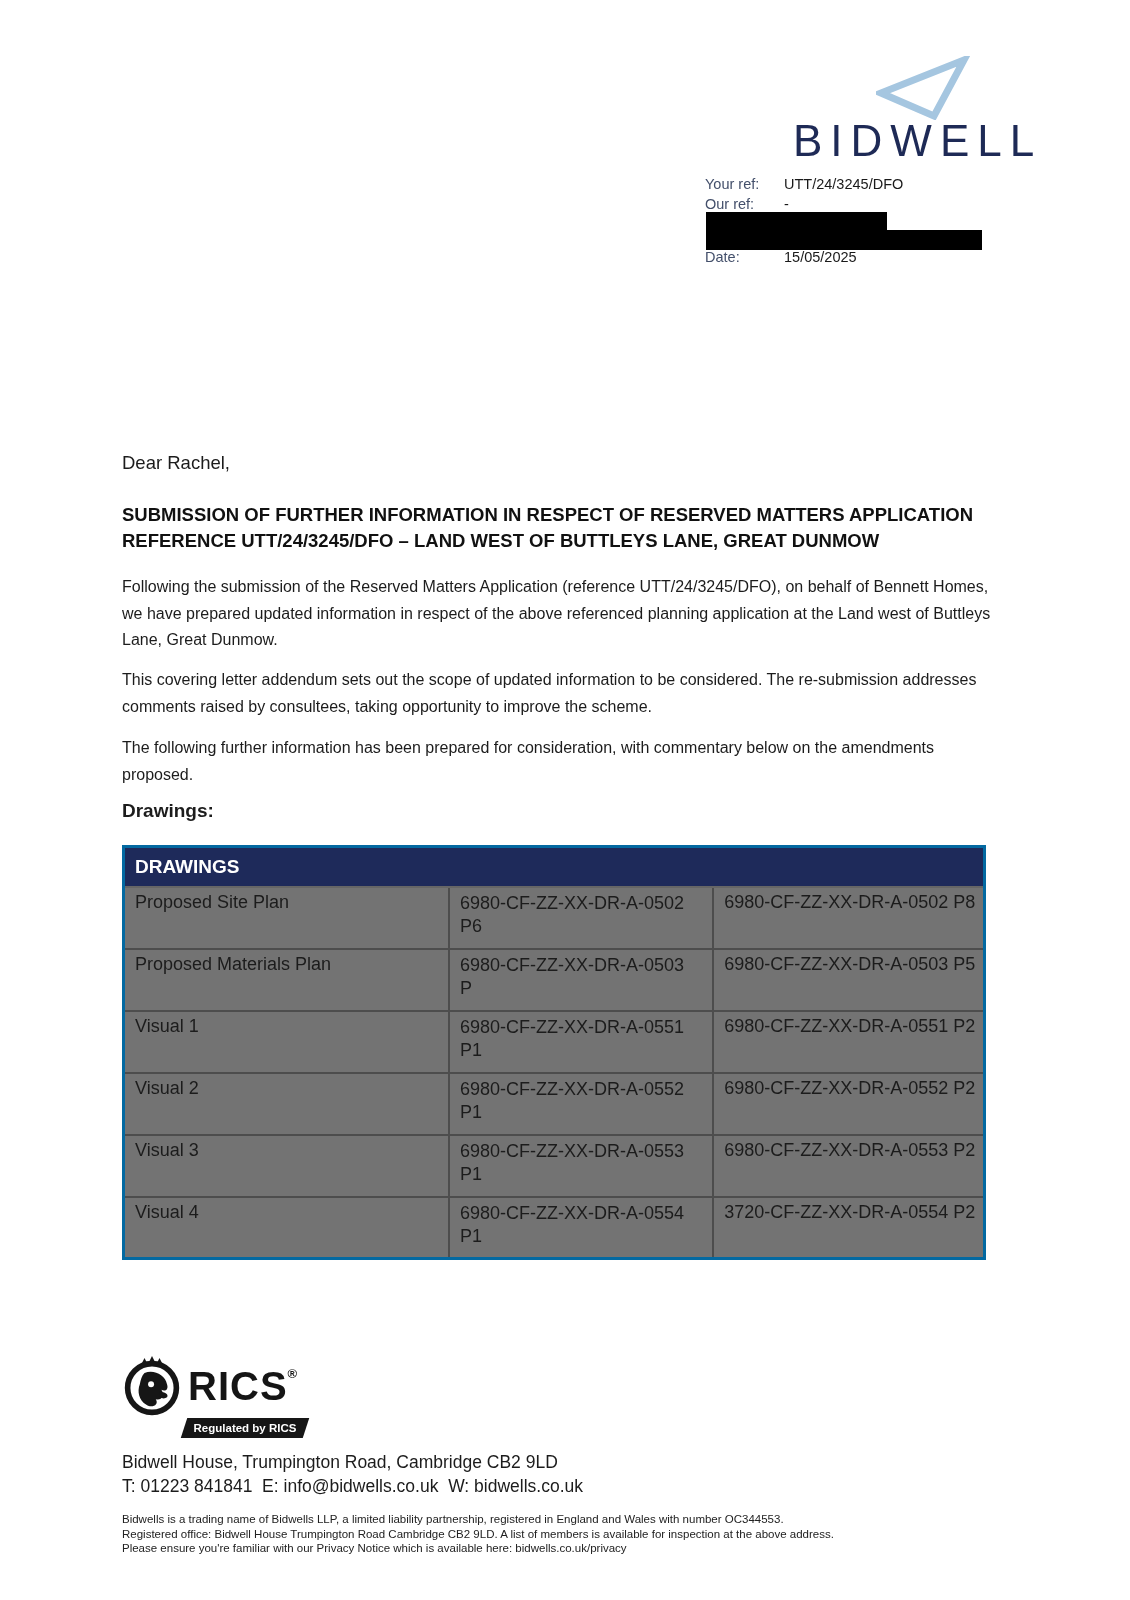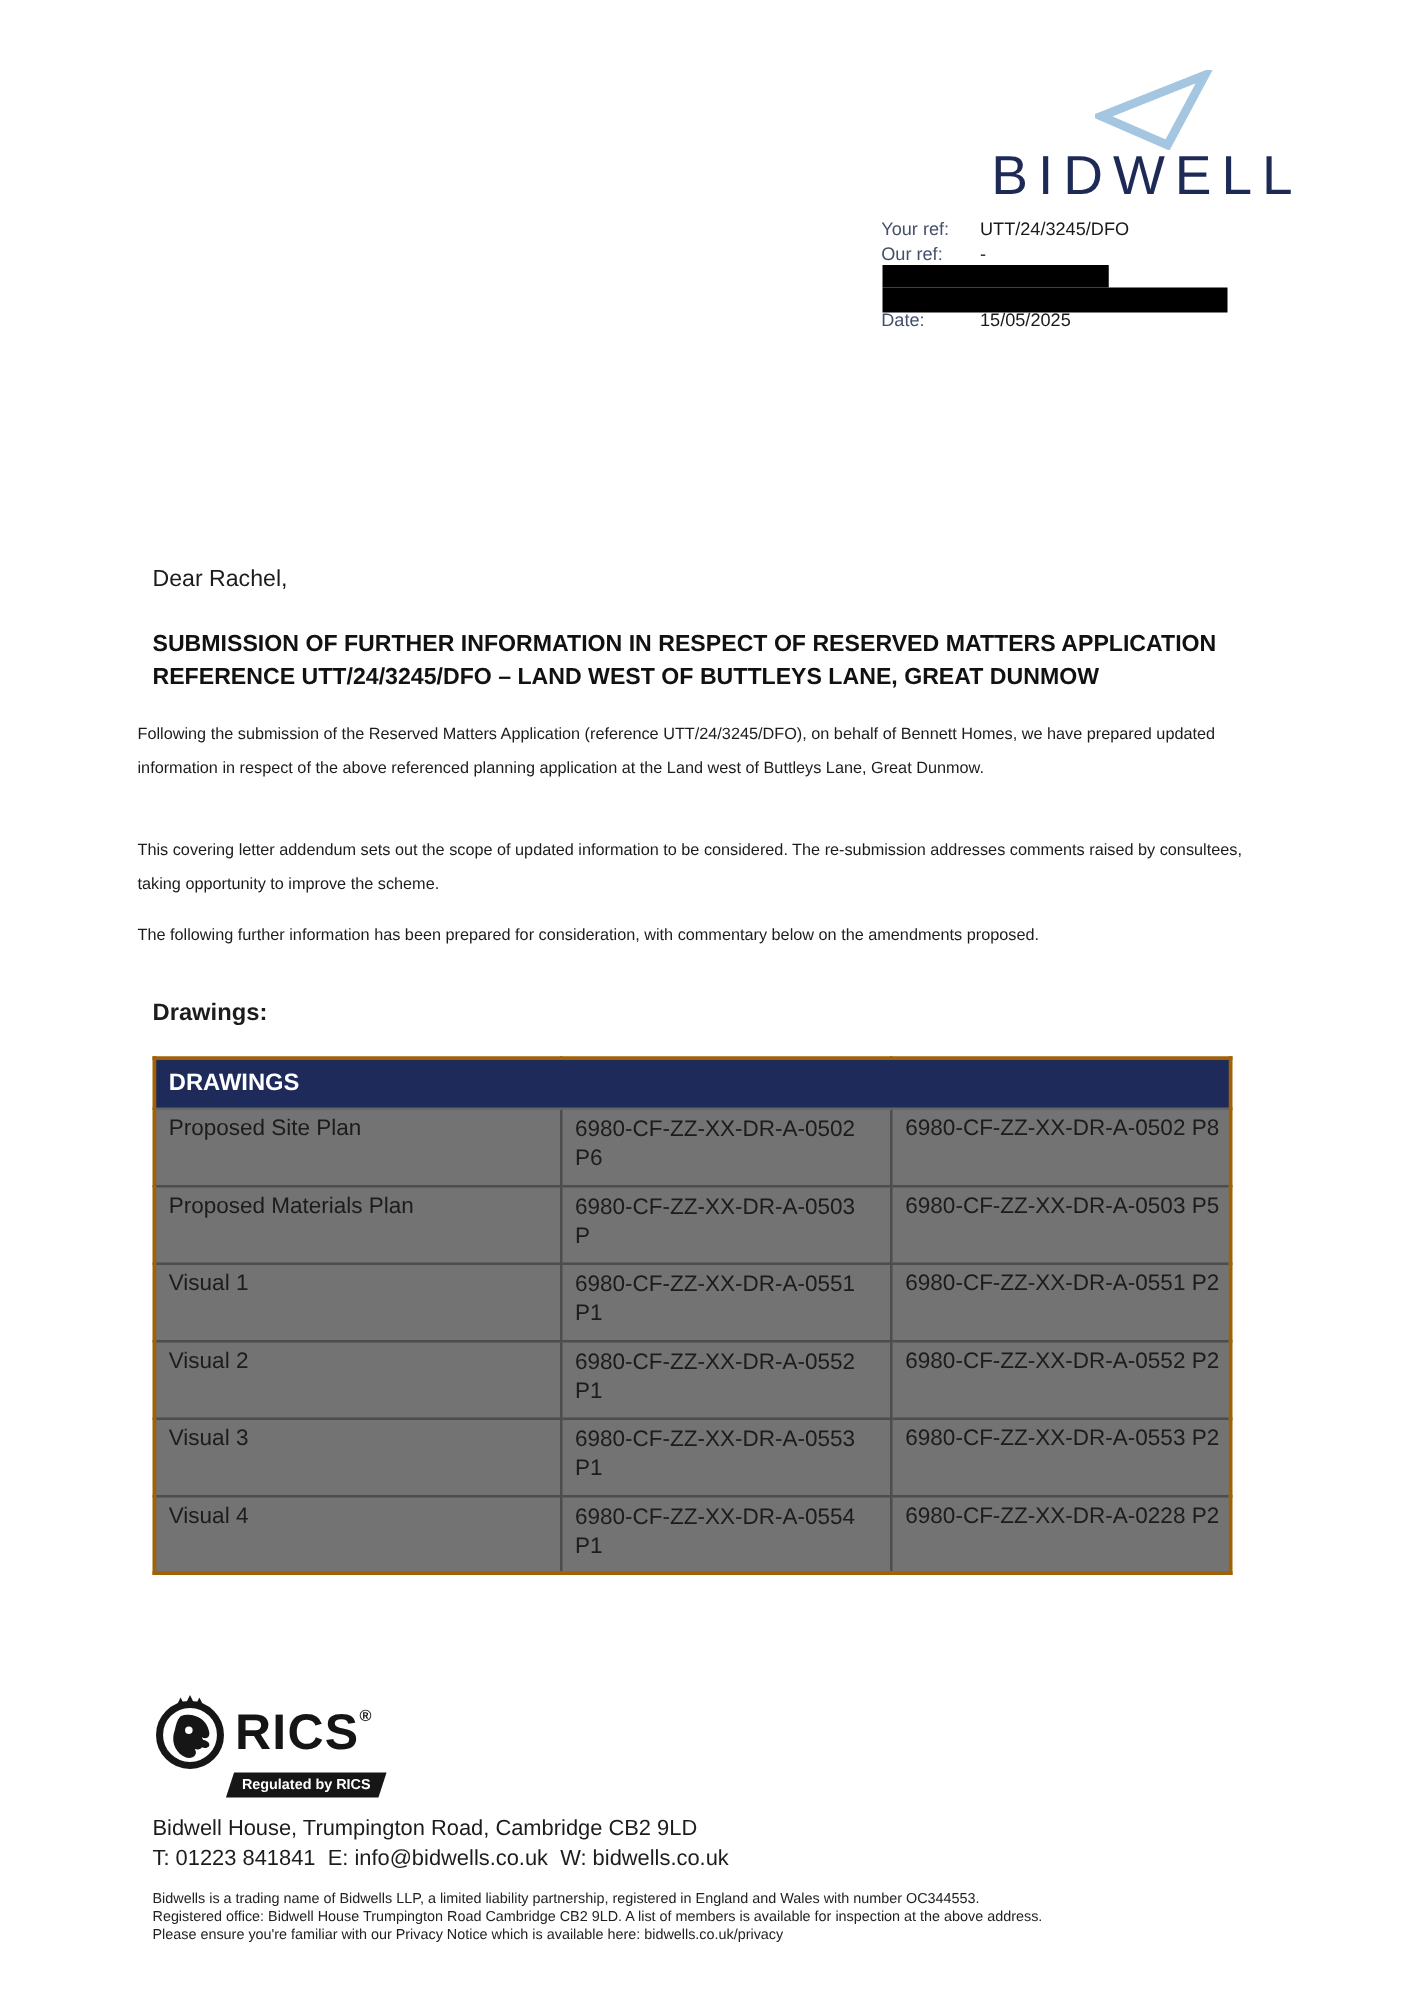--- a/index.html
+++ b/index.html
@@ -25,29 +25,29 @@
   .redaction .r1 { width:181px; height:18px; background:#000; }
   .redaction .r2 { width:276px; height:20px; background:#000; }
   .daterow { position:absolute; left:705px; top:249px; font-size:14.5px; display:flex; }
   .daterow .reflabel { width:79px; }
 
   
   .recipient { position:absolute; left:122px; top:286px; font-size:19px; line-height:24.6px; }
   .salutation { position:absolute; left:122px; top:452px; font-size:18.5px; }
   .subject { position:absolute; left:122px; top:502px; width:884px;
              font-size:18.5px; font-weight:bold; line-height:26px; color:#111; }
-  .para { position:absolute; left:110px; width:884px; font-size:13px; line-height:26.5px; }
+  .para { position:absolute; left:122px; width:884px; font-size:16px; line-height:26.5px; }
   .p1 { top:574px; } .p2 { top:667px; } .p3 { top:735px; }
   .drawings-heading { position:absolute; left:122px; top:800px; font-size:19px; font-weight:bold; }
 
   
   .drawtable { position:absolute; left:122px; top:845px; width:864px;
                border-collapse:collapse; table-layout:fixed; font-size:18px; }
   .drawtable td { border:2px solid #4d4d4d; padding:4px 10px; vertical-align:top; }
-  .drawtable { border:3px solid #a16207; }
+  .drawtable { border:3px solid #0369a1; }
   .banner-row td { background:#1e2a5a; color:#ffffff; font-weight:bold; font-size:19px;
                    height:40px; vertical-align:middle; border-color:#1e2a5a; border-bottom:2px solid #666; }
   .banner-row td + td { border-left:1px solid #49558a; }
   .head-row td { background:#d9d9d9; color:#1e2a5a; font-weight:bold; font-size:18.5px;
                  height:45px; vertical-align:middle; }
   .data-row td { height:62px; background:#737373; }
   .blk { display:block; line-height:23px; }
   .nowrap { white-space:nowrap; }
 
   
@@ -168,21 +168,21 @@
           </td>
           <td class="nowrap"><span>6980-CF-ZZ-XX-DR-A-0553 P2</span></td>
         </tr>
 
         <tr class="data-row">
           <td><span>Visual 4</span></td>
           <td>
             <span class="blk">6980-CF-ZZ-XX-DR-A-0554</span>
             <span class="blk">P1</span>
           </td>
-          <td class="nowrap"><span>6980-CF-ZZ-XX-DR-A-0228 P2</span></td>
+          <td class="nowrap"><span>3720-CF-ZZ-XX-DR-A-0554 P2</span></td>
         </tr>
       </tbody>
   </table>
 
   <div class="rics">
     <div class="lion">
       <svg width="60" height="62" viewBox="0 0 64 66">
         <circle cx="32" cy="34" r="26" fill="none" stroke="#161616" stroke-width="6"></circle>
         <polygon points="20,10 24,2 28,10" fill="#161616"></polygon>
         <polygon points="28,8 32,0 36,8" fill="#161616"></polygon>

